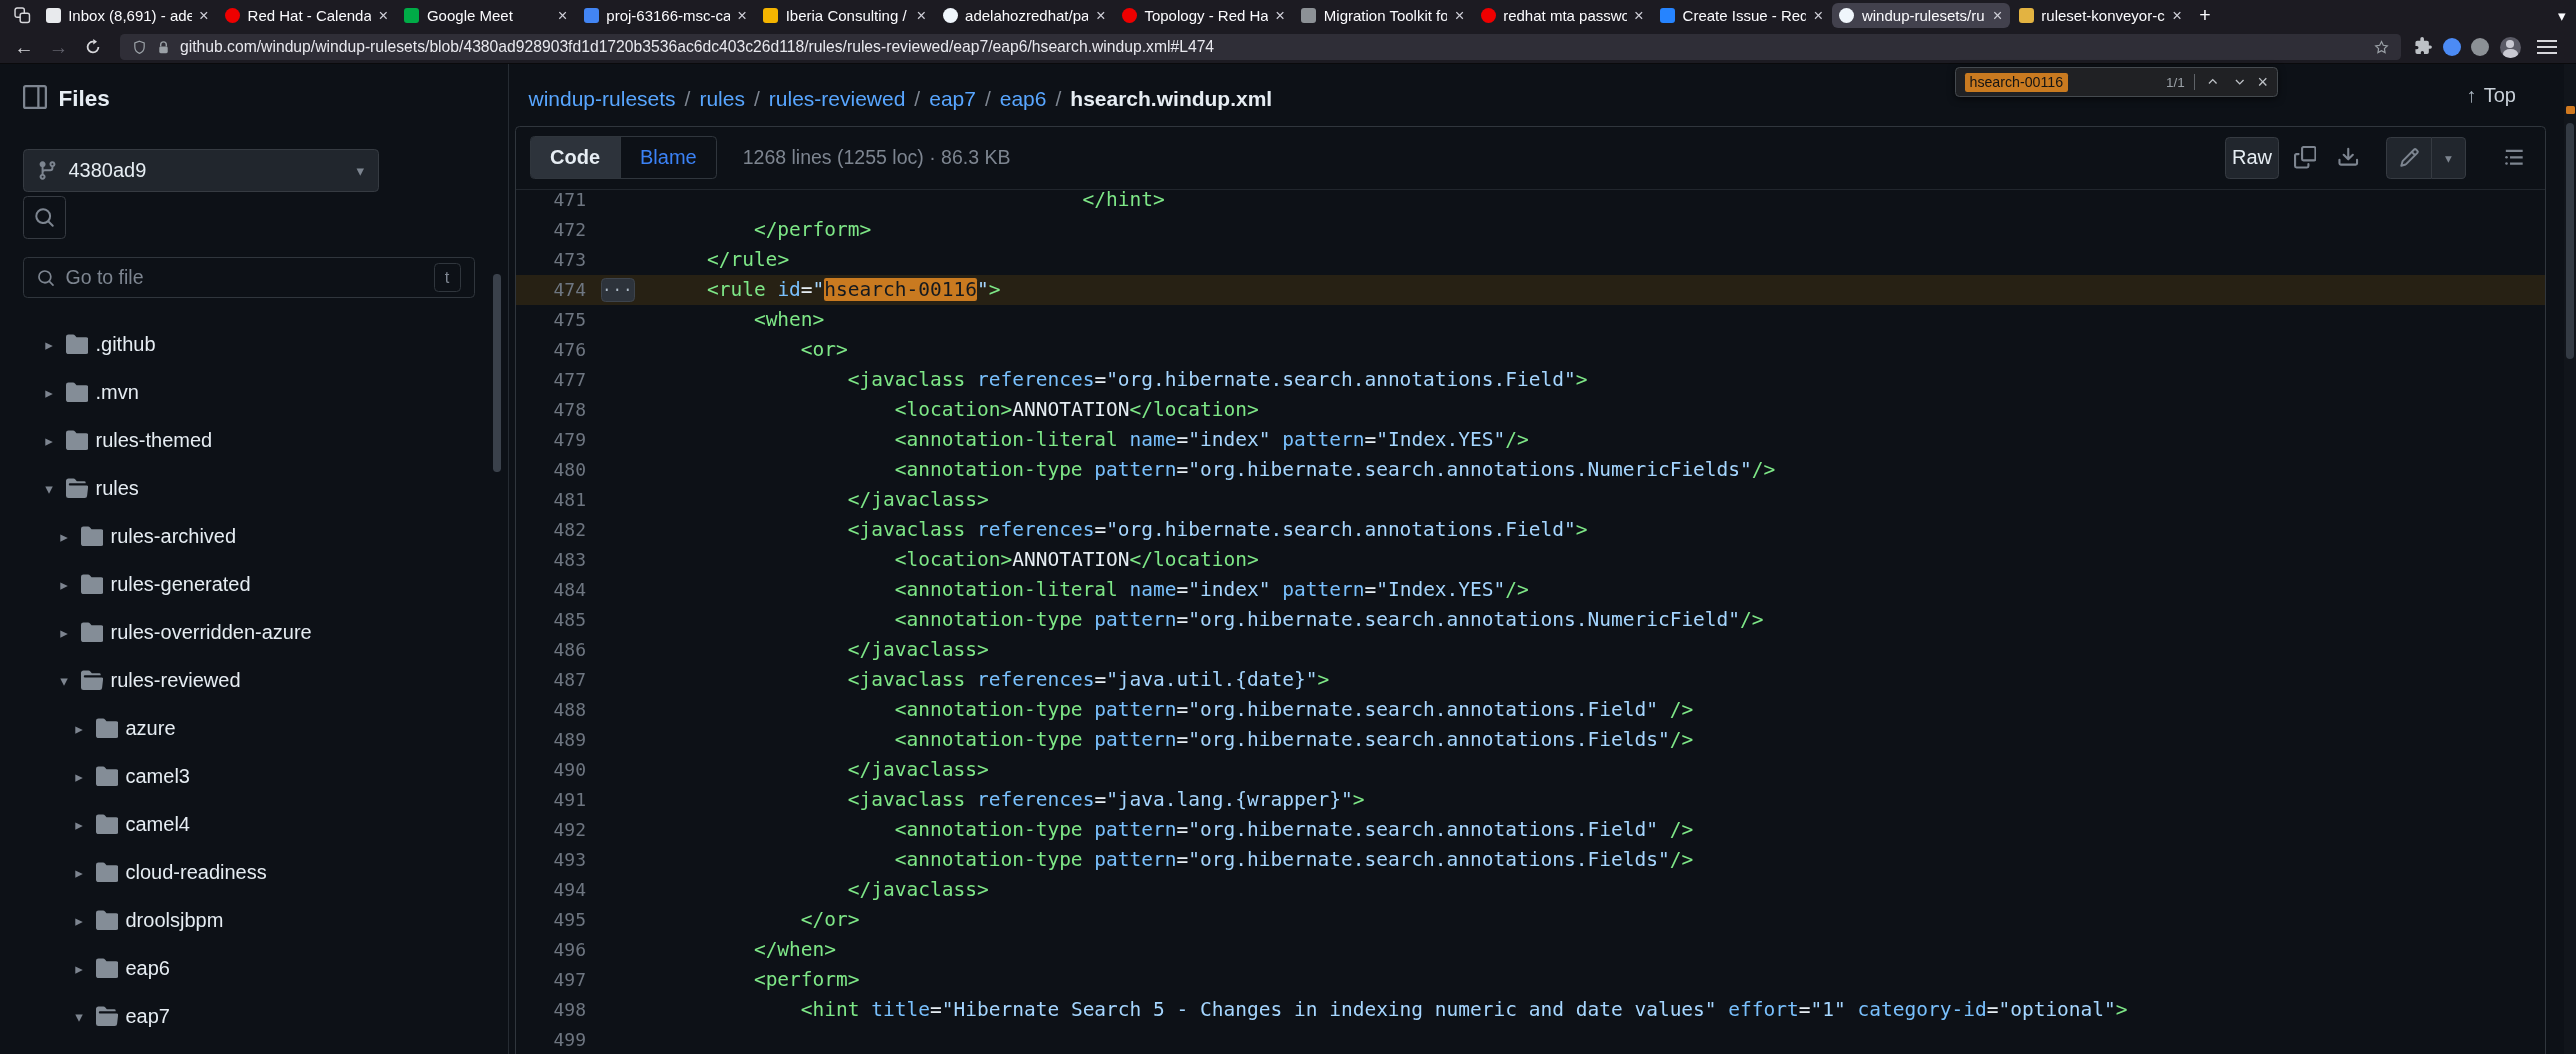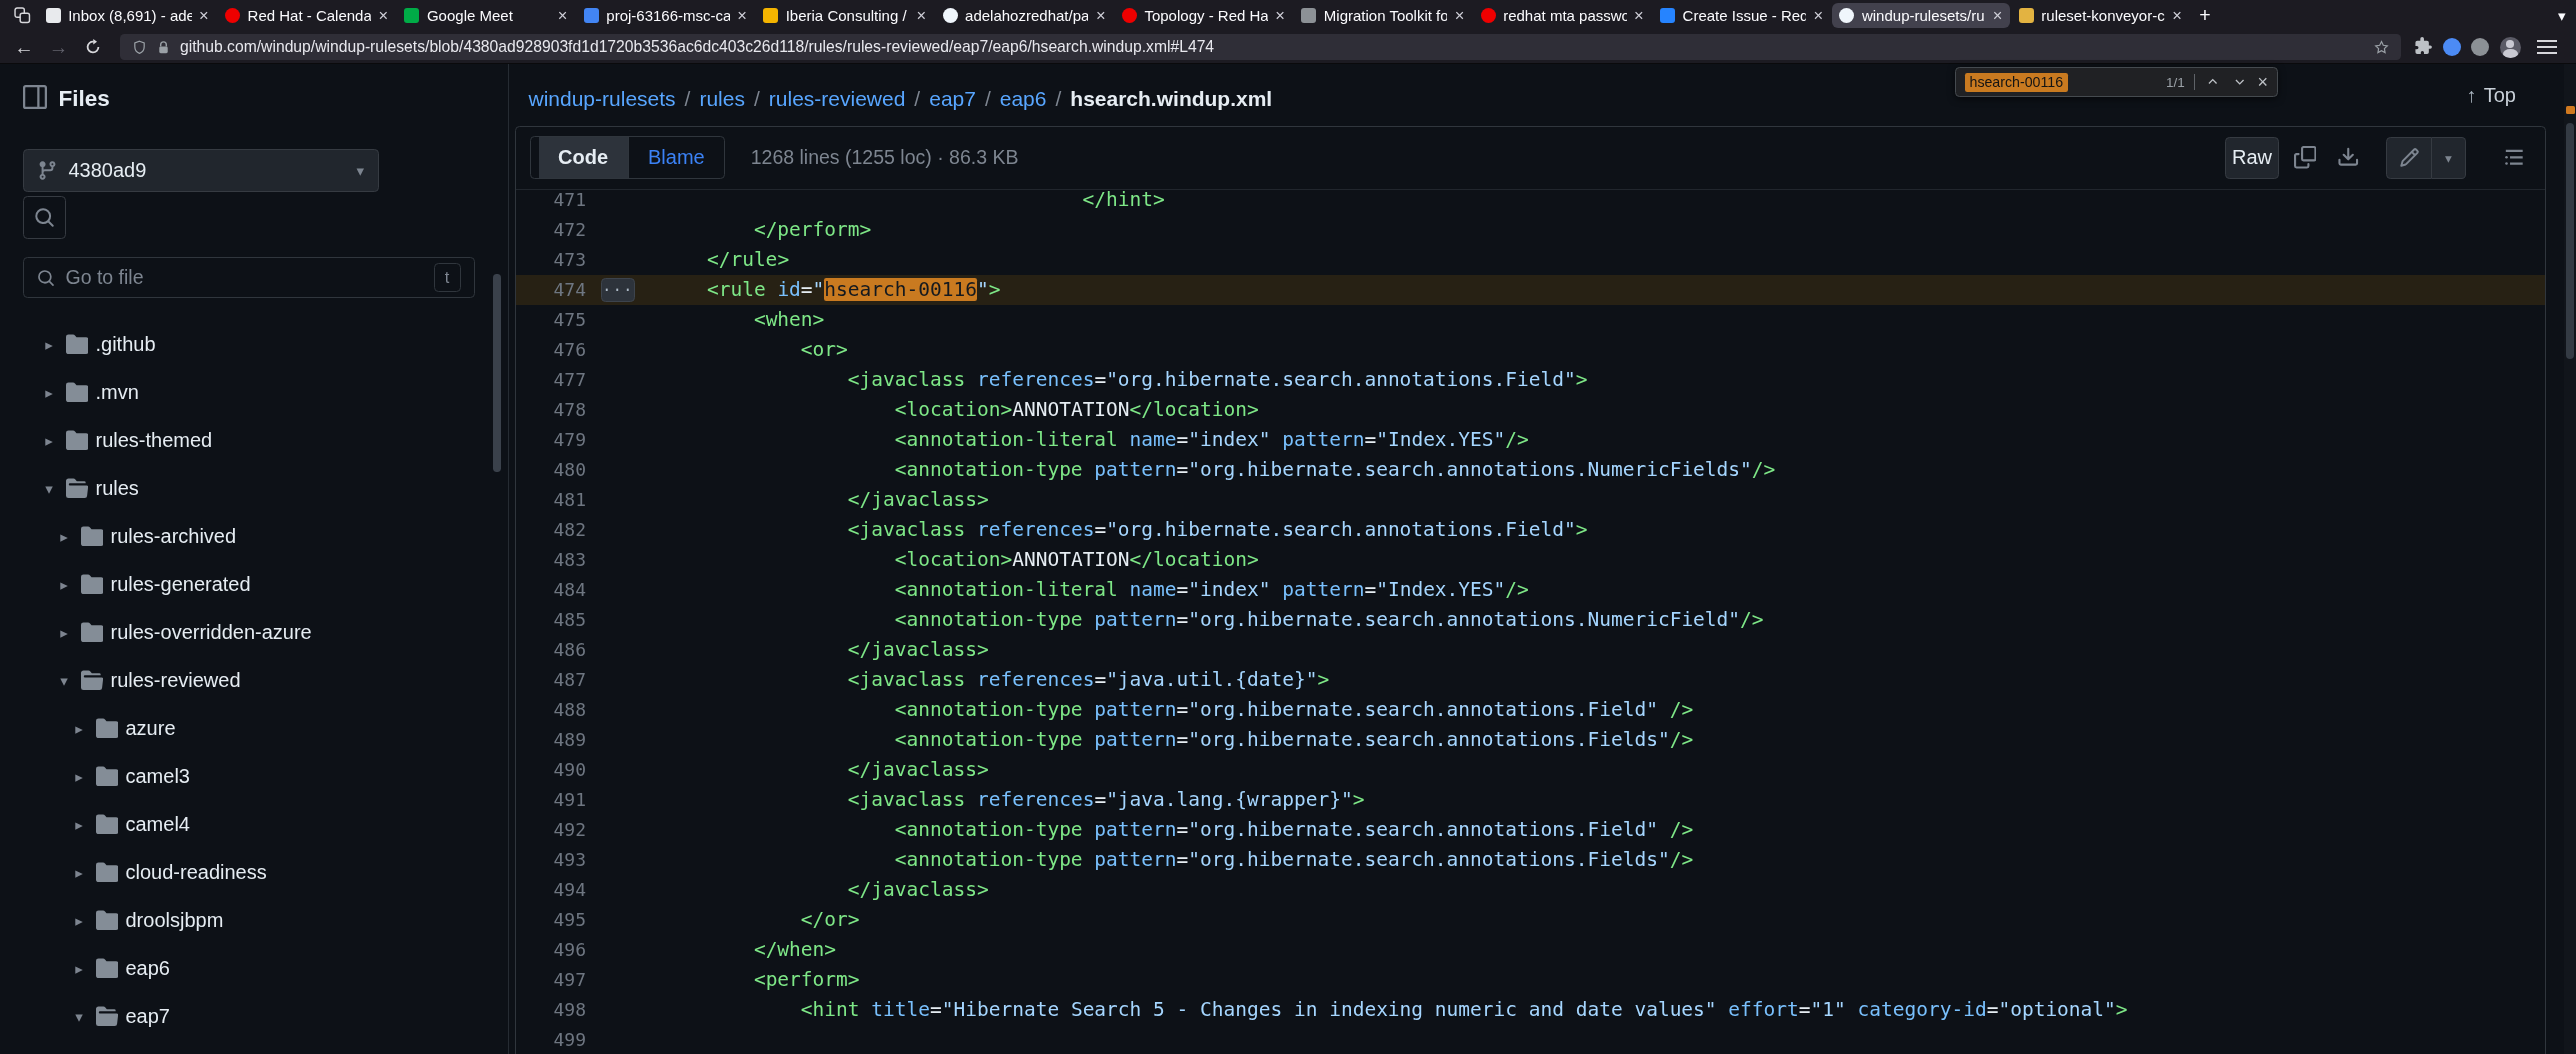--- a/index.html
+++ b/index.html
@@ -72,21 +72,21 @@
   .sb-scroll{ position:absolute; right:7.5px; top:210px; width:7.5px; height:198px; border-radius:3.7px; background:#3a414b; }
 
   main.view{ flex:1; position:relative; }
   .crumb-row{ padding:22.5px 0 0 19.5px; height:48px; display:flex; align-items:center; font-size:21px; }
   .crumb-link{ color:var(--link); text-decoration:none; }
   .crumb-sep{ color:#7d8590; margin:0 9px; }
   .crumb-file{ color:#e6edf3; font-weight:700; }
 
   .code-box{ margin:13.5px 30px 0 6px; height:929px; border:0.7px solid #30363d; border-radius:4.5px 4.5px 0 0; overflow:hidden; background:#0d1117; }
   .box-head{ height:63px; display:flex; align-items:center; padding:0 13.5px; border-bottom:0.7px solid #21262d; }
-  .seg{ display:flex; border:0.7px solid #30363d; border-radius:4.5px; overflow:hidden; height:43px;padding-left:8px; }
+  .seg{ display:flex; border:0.7px solid #30363d; border-radius:4.5px; overflow:hidden; height:43px; }
   .seg-btn{ display:flex; align-items:center; padding:0 19.5px; font-size:20px; color:#3b82f6; }
   .seg-btn.active{ background:#2d333b; color:#e6edf3; font-weight:600; }
   .seg-btn + .seg-btn{ border-left:0.7px solid #30363d; }
   .meta{ color:#7d8590; font-size:19.5px; margin-left:25.5px; }
   .head-actions{ margin-left:auto; display:flex; align-items:center; gap:9px; }
   .btn-raw{ height:42px; background:#21262d; border:0.7px solid #363b42; border-radius:4.5px;
             color:#e6edf3; font-size:20px; font-weight:500; display:flex; align-items:center; padding:0 6px; }
   .icon-btn{ width:34px; height:34px; display:flex; align-items:center; justify-content:center; color:#7d8590; border-radius:4.5px; }
   .icon-btn svg{ width:22.5px; height:22.5px; fill:currentColor; }
   .edit-group{ display:flex; margin-left:12px; }

